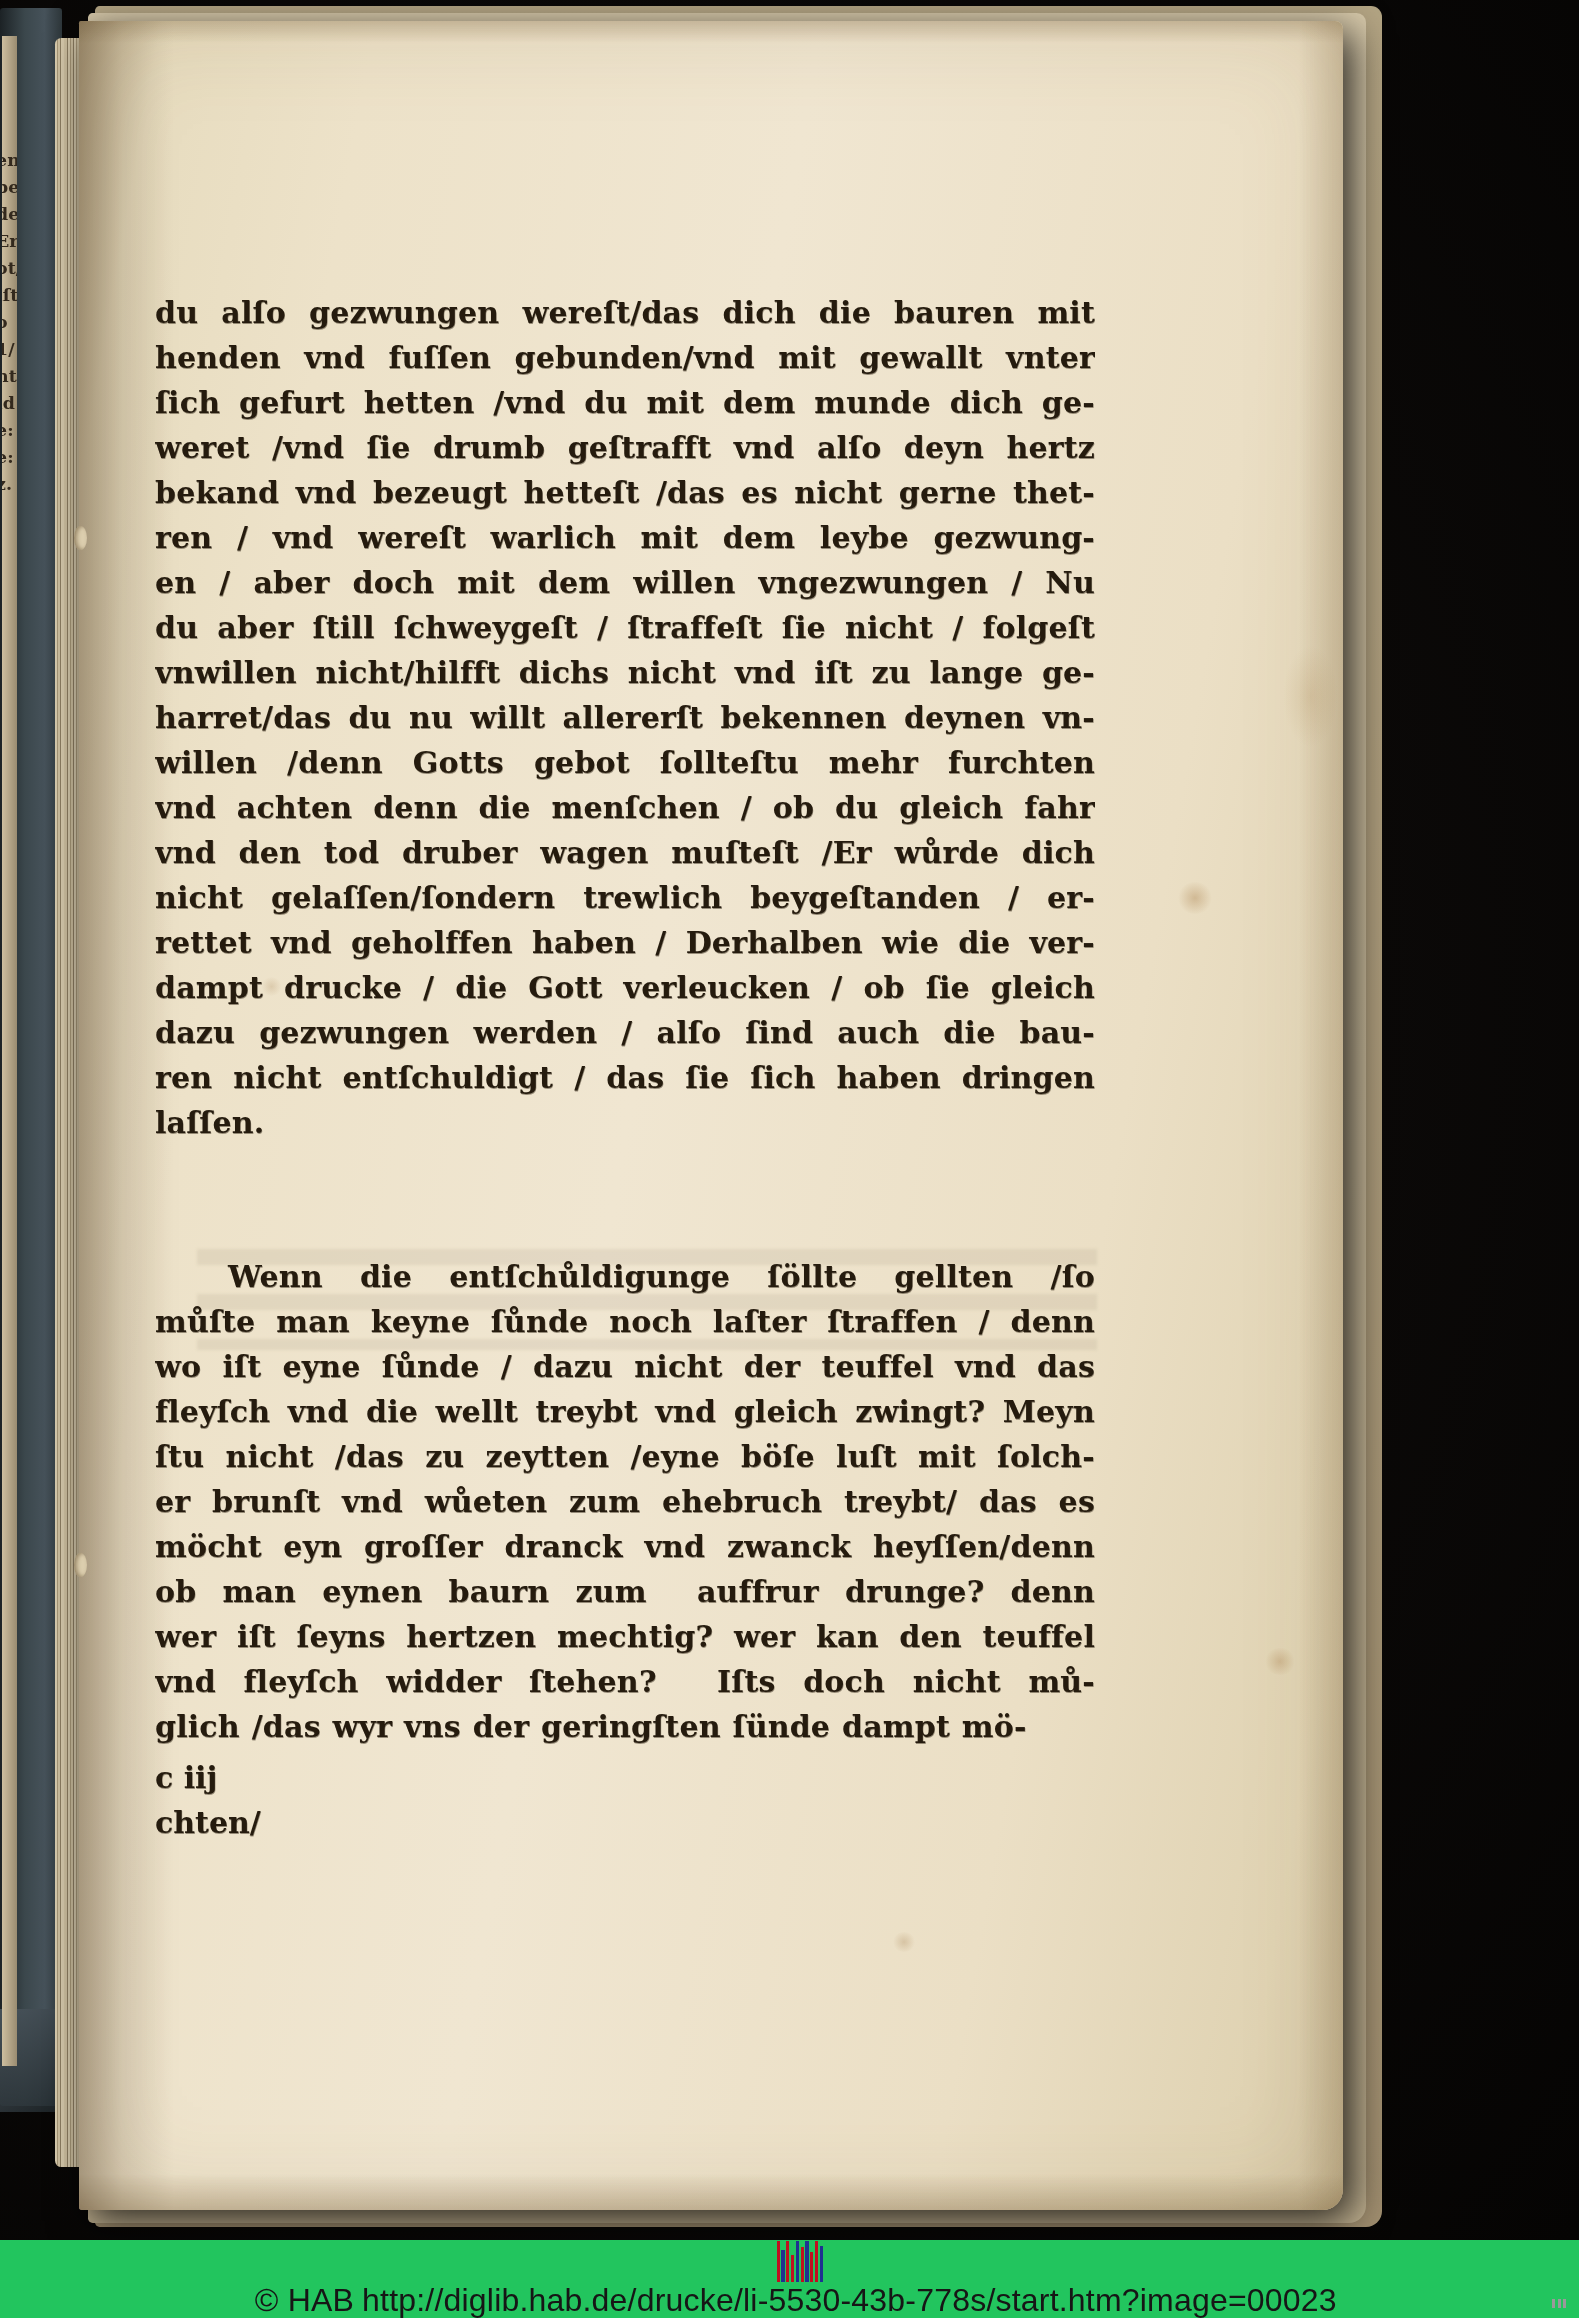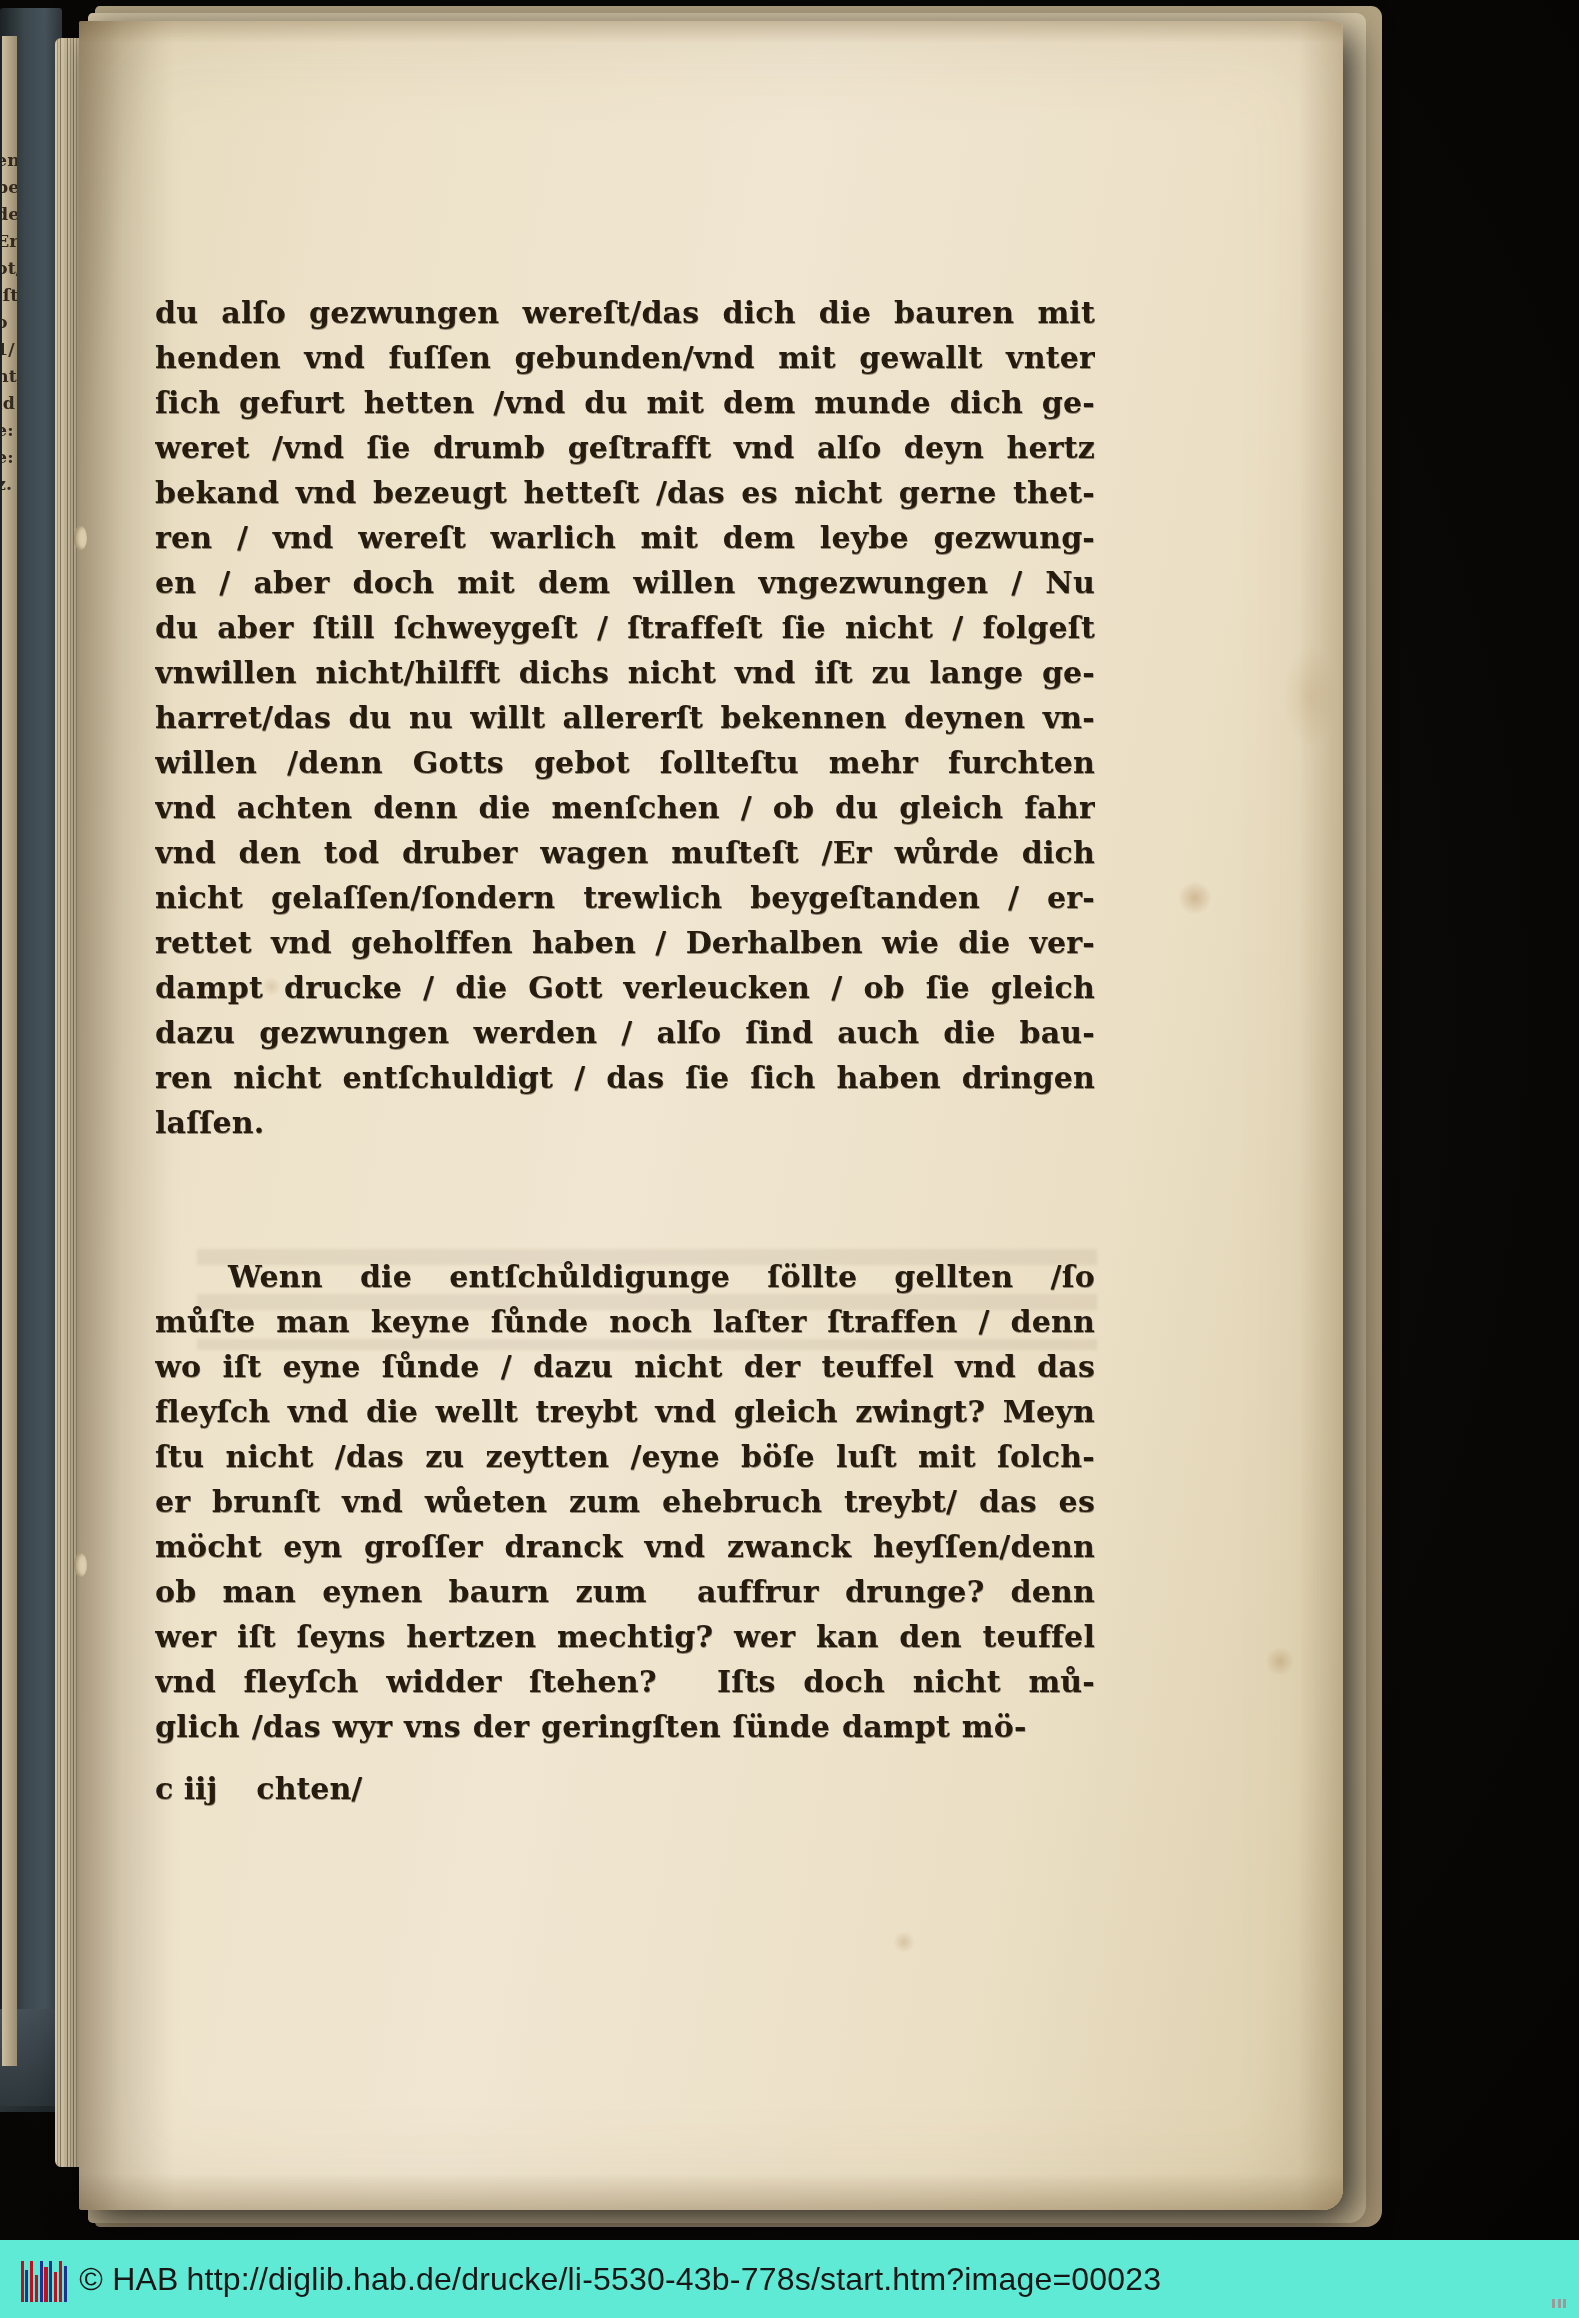--- a/index.html
+++ b/index.html
@@ -70,27 +70,27 @@
   
   .textblock { position:absolute; left:76px; top:269px; width:940px; color:#251b0e; }
   .line { font-size:30px; line-height:45px; font-weight:700;
           text-align:justify; text-align-last:justify;
           letter-spacing:0.2px; word-spacing:1.2px;
           text-shadow:0.5px 0.6px 0 rgba(38,26,12,.45); overflow:hidden; }
   .line.last { text-align-last:left; }
   .line.indent { text-indent:73px; }
   .para-gap { margin-top:109px; }
   .sigline { display:flex; align-items:baseline;
-          font-size:30px; line-height:45px; font-weight:700; margin-top:17px;
-          text-shadow:0.5px 0.6px 0 rgba(38,26,12,.45); }
+          font-size:30px; line-height:45px; font-weight:700; margin-top:6px;
+          text-shadow:0.5px 0.6px 0 rgba(38,26,12,.45);flex-direction:column; }
   .sig-mark { margin-right:39px; }
 
   
-  .footer { position:absolute; left:0; bottom:0; width:1579px; height:79px; background:#5eead4;
-          display:flex; align-items:center; font-family:"Liberation Sans","DejaVu Sans",sans-serif; }
+  .footer { position:absolute; left:0; bottom:0; width:1579px; height:79px; background:#22c55e;
+          display:flex; align-items:center; font-family:"Liberation Sans","DejaVu Sans",sans-serif;flex-direction:column; }
   .logo { display:flex; align-items:flex-end; gap:1.6px; height:44px; margin-left:20.5px; }
   .logo i { display:block; width:3.2px; }
   .footer-text { margin-left:12.6px; font-size:32px; color:#161616; letter-spacing:0.2px; white-space:nowrap; }
   .footer-text .sep { display:inline-block; width:8px; }
   .corner { position:absolute; right:12.6px; bottom:11px; display:flex; gap:2.4px; }
   .corner i { display:block; width:3.2px; height:9.5px; background:#9a9a9a; }
 </style>
 </head>
 <body>
 

